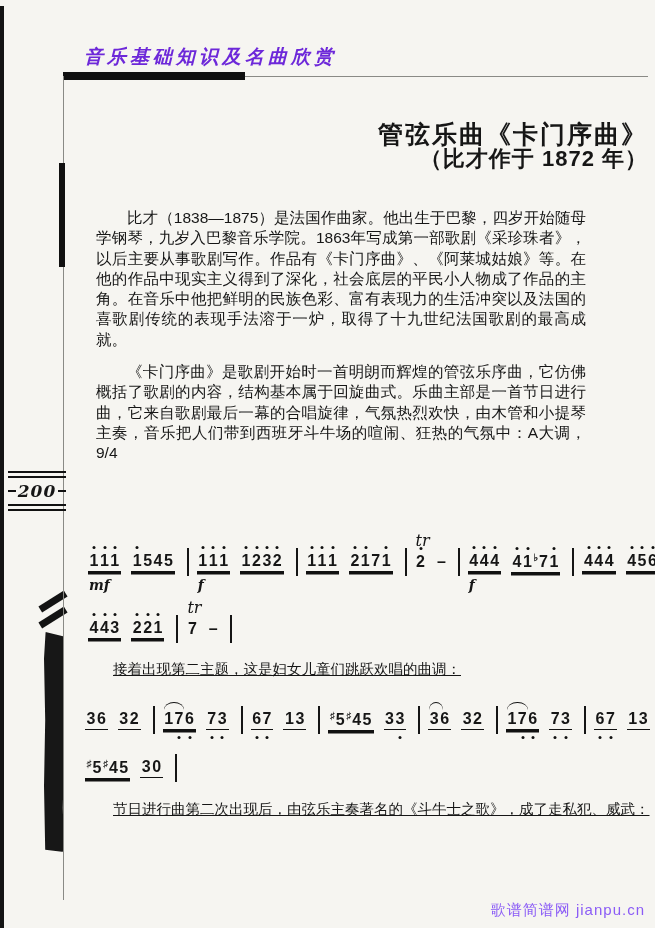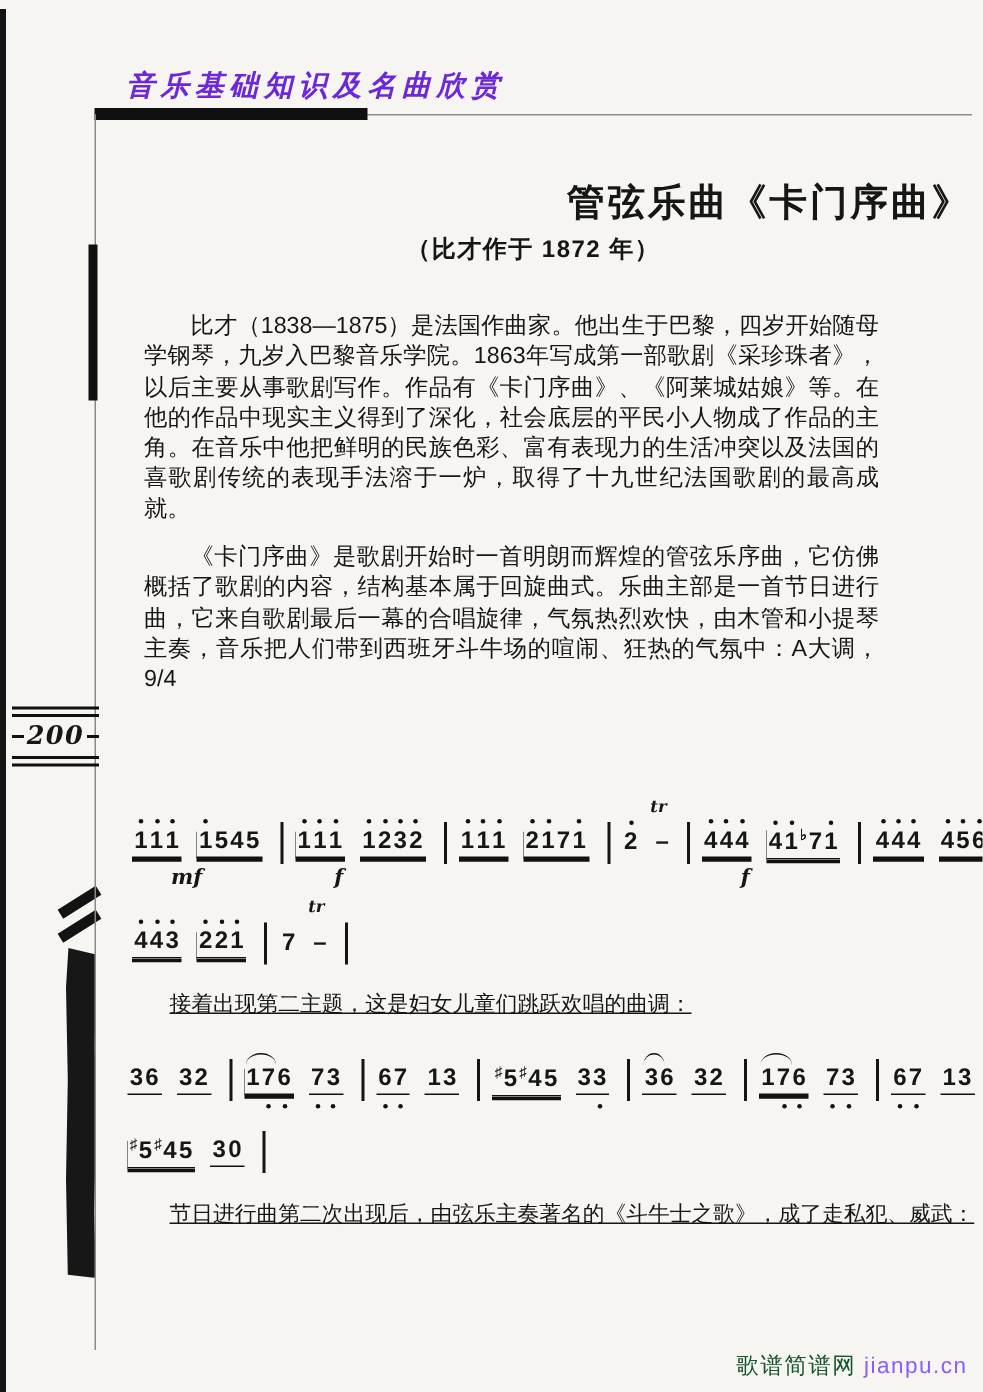--- a/index.html
+++ b/index.html
@@ -32,22 +32,22 @@
   .pn-line{height:2px;background:#111;margin:3px 0;}
   .pn-row{display:flex;align-items:center;gap:2px;margin:1px 0;}
   .pn-side{flex:1;height:2px;background:#111;}
   .pn-num{font-family:"DejaVu Serif",serif;font-style:italic;font-weight:bold;font-size:17px;letter-spacing:1px;}
   
   .title{
     position:absolute;left:63px;width:585px;top:118px;text-align:right;
     font-size:25px;font-weight:bold;letter-spacing:2px;
   }
   .subtitle{
-    position:absolute;left:63px;width:585px;top:156px;text-align:center;
-    font-size:16px;font-weight:bold;letter-spacing:1px;
+    position:absolute;left:63px;width:585px;top:144px;text-align:right;
+    font-size:22px;font-weight:bold;letter-spacing:1px;
   }
   
   .bodytext{position:absolute;left:84px;top:196px;width:514px;}
   .bodytext p{margin:12px;text-indent:2em;font-size:15.5px;line-height:20.3px;text-align:justify;}
   .caption{position:absolute;left:84px;width:560px;font-size:14.5px;white-space:nowrap;text-decoration:underline;}
   .caption .ind{display:inline-block;width:2em;}
   .cap1{top:660px;}
   .cap2{top:800px;}
   
   .mline{position:absolute;white-space:nowrap;height:30px;}
@@ -60,29 +60,29 @@
   .ul1 .digits{border-bottom:1.6px solid #111;}
   .ul2 .digits{border-bottom:1.6px solid #111;box-shadow:0 2.5px 0 #111;}
   .digit{position:relative;display:inline-block;padding:0 0.5px;}
   .digit .acc{font-size:10px;vertical-align:6px;margin-right:0.5px;}
   .digit.da::before{content:"";position:absolute;top:-6px;left:50%;transform:translateX(-50%);
     width:3px;height:3px;border-radius:50%;background:#111;}
   .digit.db::after{content:"";position:absolute;bottom:-11px;left:50%;transform:translateX(-50%);
     width:3px;height:3px;border-radius:50%;background:#111;}
   .arc{position:absolute;top:-8px;left:1px;width:62%;height:7px;
     border-top:1.8px solid #111;border-radius:50% 50% 0 0/100% 100% 0 0;}
-  .orn{position:absolute;top:-22px;left:19px;font-family:"DejaVu Serif",serif;
-    font-style:italic;font-weight:bold;font-size:11px;}
+  .orn{position:absolute;top:-22px;left:1px;font-family:"DejaVu Serif",serif;
+    font-style:italic;font-weight:normal;font-size:16px;}
   .dyn{position:absolute;bottom:-21px;left:1px;font-family:"DejaVu Serif",serif;
-    font-style:italic;font-weight:bold;font-size:14px;margin-left:25px;}
+    font-style:italic;font-weight:bold;font-size:14px;}
   .bar{display:inline-block;width:2px;height:28px;background:#151515;margin:0 8px 0 2px;vertical-align:middle;}
   .dash{display:inline-block;font-weight:700;font-size:16px;margin:0 10px 0 0;vertical-align:middle;}
   
   .watermark{position:absolute;right:10px;bottom:8px;font-size:15px;letter-spacing:1px;}
-  .wm-name{color:#14532d;}
+  .wm-name{color:#8b5cf6;}
   .wm-url{color:#8b5cf6;}
 </style>
 </head>
 <body>
 
 <div class="scan-edge"></div>
 <div class="bind-stripe bs1"></div>
 <div class="bind-stripe bs2"></div>
 <div class="bind-bar"></div>
 

